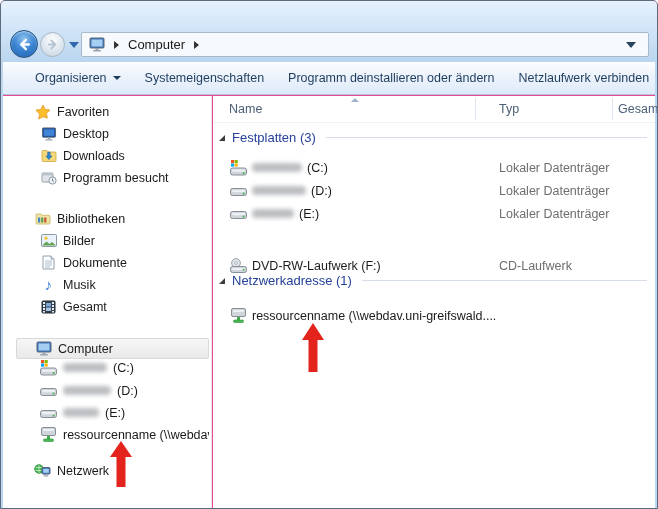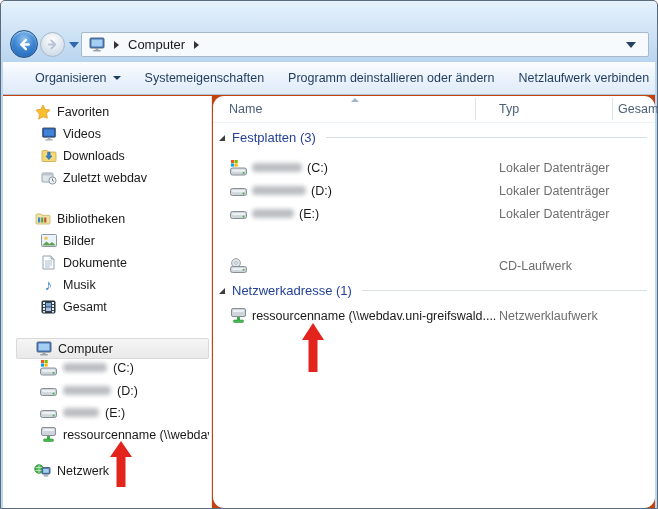--- a/index.html
+++ b/index.html
@@ -1,17 +1,17 @@
 <!DOCTYPE html>
 <html><head>
 <meta charset="utf-8">
 <style>
   html,body{margin:0;padding:0;}
   body{width:658px;height:509px;font-family:"Liberation Sans",sans-serif;font-size:12px;background:#fff;position:relative;overflow:hidden;-webkit-font-smoothing:antialiased;}
-  .win{position:absolute;inset:0;border:1px solid #5a6b7d;border-radius:5px 5px 0 0;overflow:hidden;background:#c2410c;box-sizing:border-box;}
+  .win{position:absolute;inset:0;border:1px solid #5a6b7d;border-radius:5px 5px 0 0;overflow:hidden;background:#ec4899;box-sizing:border-box;}
   
   .glass{position:absolute;top:0;left:0;right:0;height:61px;background:linear-gradient(180deg,#e6f2fd 0%,#d2e5f7 45%,#b9d5ef 100%);}
   .edge{position:absolute;top:61px;bottom:0;width:2px;background:#bcd7f0;}
   .edge.l{left:0}.edge.r{right:0}
   
   .navbtn{position:absolute;border-radius:50%;display:flex;align-items:center;justify-content:center;box-sizing:border-box;}
   .back{left:9px;top:29px;width:28px;height:28px;background:radial-gradient(circle at 50% 30%,#8ec1ee 0%,#3e87d4 45%,#1c5fae 100%);border:1px solid #23527f;box-shadow:inset 0 1px 2px rgba(255,255,255,.65);}
   .fwd{left:39px;top:31px;width:25px;height:25px;background:radial-gradient(circle at 50% 30%,#fdfefe 0%,#dde6ef 55%,#c6d3e1 100%);border:1px solid #a9b7c5;}
   .navdrop{position:absolute;left:68px;top:41px;width:0;height:0;border-left:5px solid transparent;border-right:5px solid transparent;border-top:6px solid #2d67ad;}
   
@@ -26,21 +26,21 @@
   .tbtn .caret{width:0;height:0;border-left:4px solid transparent;border-right:4px solid transparent;border-top:4px solid #1e3c5c;}
   
   .sidebar{position:absolute;top:95px;left:2px;width:209px;bottom:0;background:#fff;border-right:1px solid #e6e6e6;box-sizing:border-box;}
   .si{position:absolute;left:13px;width:193px;height:21px;display:flex;align-items:center;gap:6px;padding-left:18px;box-sizing:border-box;color:#1a1a1a;font-size:12.5px;white-space:nowrap;overflow:hidden;}
   .si.child{padding-left:24px;}
   .si.sel{background:linear-gradient(#f6f6f6,#e9e9e9);border:1px solid #d9d9d9;border-radius:2px;}
   .ic{display:inline-flex;width:17px;justify-content:center;flex:none;}
   .note{color:#2f7fd6;font-size:15px;font-weight:bold;line-height:1;}
   .redacted{display:inline-block;height:9px;border-radius:4px;background:#8f9399;filter:blur(2px);opacity:.6;flex:none;}
   
-  .main{position:absolute;top:95px;left:212px;right:2px;bottom:0;background:#fff;border-radius:11px;}
+  .main{position:absolute;top:95px;left:212px;right:2px;bottom:0;background:#fff;}
   .colhead{position:absolute;top:0;left:0;right:0;height:26px;border-bottom:1px solid #eef3f8;color:#4c6078;font-size:12.5px;}
   .colhead .h{position:absolute;top:6px;}
   .vsep{position:absolute;top:2px;bottom:2px;width:1px;background:#dce4ee;}
   .sort-tri{position:absolute;top:2px;width:0;height:0;border-left:4px solid transparent;border-right:4px solid transparent;border-bottom:4px solid #9fb4ca;}
   .group{position:absolute;left:6px;right:8px;height:21px;display:flex;align-items:center;color:#25419a;font-size:13px;white-space:nowrap;}
   .gh-tri{width:0;height:0;border-bottom:6px solid #3c3c3c;border-left:6px solid transparent;margin-right:7px;flex:none;}
   .gh-line{flex:1;height:1px;background:#d7dee8;margin-left:10px;}
   .row{position:absolute;left:0;right:0;height:23px;display:flex;align-items:center;gap:5px;padding-left:17px;box-sizing:border-box;color:#1b1b1b;font-size:12.5px;white-space:nowrap;}
   .row .typ{position:absolute;left:286px;color:#6e6e6e;}
   .annot{position:absolute;}
@@ -110,41 +110,41 @@
     </div>
     <div class="si child" style="top:27px">
       <span class="ic">
           <svg width="16" height="14" viewBox="0 0 16 15">
             <rect x="1" y="1" width="14" height="10" rx="1" fill="#1d4f9e" stroke="#5a6775"></rect>
             <rect x="2.5" y="2.5" width="11" height="7" fill="#3f84d6"></rect>
             <rect x="6.5" y="11" width="3" height="2" fill="#9aa4ae"></rect>
             <rect x="4" y="13" width="8" height="1.5" rx=".7" fill="#9aa4ae"></rect>
           </svg>
         </span>
-      <span>Videos</span>
+      <span>Desktop</span>
     </div>
     <div class="si child" style="top:49px">
       <span class="ic">
           <svg width="16" height="14" viewBox="0 0 16 14">
             <path d="M1 2.5Q1 1.5 2 1.5H6l1.2 1.5H14q1 0 1 1V11.5q0 1-1 1H2q-1 0-1-1z" fill="#f4d97c" stroke="#cfa83e" stroke-width=".8"></path>
             <path d="M6.7 3.2v3.8H4.9l3 3.6 3-3.6H9.1V3.2z" fill="#2f83d6" stroke="#1d5f9e" stroke-width=".6"></path>
           </svg>
         </span>
       <span>Downloads</span>
     </div>
     <div class="si child" style="top:71px">
       <span class="ic">
           <svg width="16" height="14" viewBox="0 0 16 14">
             <rect x="1" y="2" width="11" height="9" rx="1" fill="#dfe5ea" stroke="#99a4ad"></rect>
             <rect x="1" y="2" width="11" height="2.4" fill="#b9c3cc"></rect>
             <circle cx="11.5" cy="9.5" r="3.6" fill="#eef2f5" stroke="#8d98a2"></circle>
             <path d="M11.5 7.6v2l1.4.9" stroke="#5a646e" fill="none" stroke-width=".9"></path>
           </svg>
         </span>
-      <span>Zuletzt webdav</span>
+      <span>Programm besucht</span>
     </div>
 
     <div class="si section" style="top:112px">
       <span class="ic">
           <svg width="16" height="14" viewBox="0 0 16 14">
             <path d="M1 3Q1 2 2 2H6l1 1.3H14q1 0 1 1V11q0 1-1 1H2q-1 0-1-1z" fill="#f0e3a9" stroke="#c9b25a" stroke-width=".8"></path>
             <rect x="3" y="5.5" width="2.2" height="5" fill="#3f87c9"></rect>
             <rect x="6.1" y="5.5" width="2.2" height="5" fill="#59a14e"></rect>
             <rect x="9.2" y="5.5" width="2.2" height="5" fill="#c8552e"></rect>
           </svg>
@@ -336,39 +336,39 @@
     <div class="row" style="top:158px">
       <span class="ic">
           <svg width="17" height="15" viewBox="0 0 17 15">
             <circle cx="6" cy="5" r="4.4" fill="#dfe4e9" stroke="#98a1aa"></circle>
             <circle cx="6" cy="5" r="1.4" fill="#f6f8fa" stroke="#b3bcc4"></circle>
             <rect x=".5" y="8.5" width="16" height="6" rx="2" fill="#cfd5db" stroke="#878f98"></rect>
             <rect x="2" y="10" width="13" height="2" rx="1" fill="#eef1f4"></rect>
             <circle cx="13.6" cy="11.8" r="1" fill="#4ab54f"></circle>
           </svg>
         </span>
+      <span>DVD-RW-Laufwerk (F:)</span>
       <span class="typ">CD-Laufwerk</span>
     </div>
 
-    <div class="group" style="top:184px">
+    <div class="group" style="top:174px">
       <span class="gh-tri"></span>
       <span>Netzwerkadresse (1)</span>
       <span class="gh-line"></span>
     </div>
     <div class="row" style="top:208px">
       <span class="ic">
           <svg width="17" height="16" viewBox="0 0 17 16">
             <rect x="1.5" y=".5" width="14" height="8" rx="1.5" fill="#cfd5db" stroke="#878f98"></rect>
             <rect x="3" y="2" width="11" height="2" rx="1" fill="#eef1f4"></rect>
             <rect x="7" y="9" width="3" height="3" fill="#3fae49"></rect>
             <rect x="3.5" y="12" width="10" height="2.5" rx="1" fill="#49b850" stroke="#2e8f3c" stroke-width=".6"></rect>
           </svg>
         </span>
       <span>ressourcenname (\\webdav.uni-greifswald....</span>
-      <span class="typ">Netzwerklaufwerk</span>
     </div>
 
     <div class="annot" style="left:89px;top:227px">
       <svg width="22" height="49" viewBox="0 0 22 49">
           <path d="M11 0L22 17H15.5V49H6.5V17H0Z" fill="#e2241c"></path>
         </svg>
     </div>
   </div>
 </div>
 

